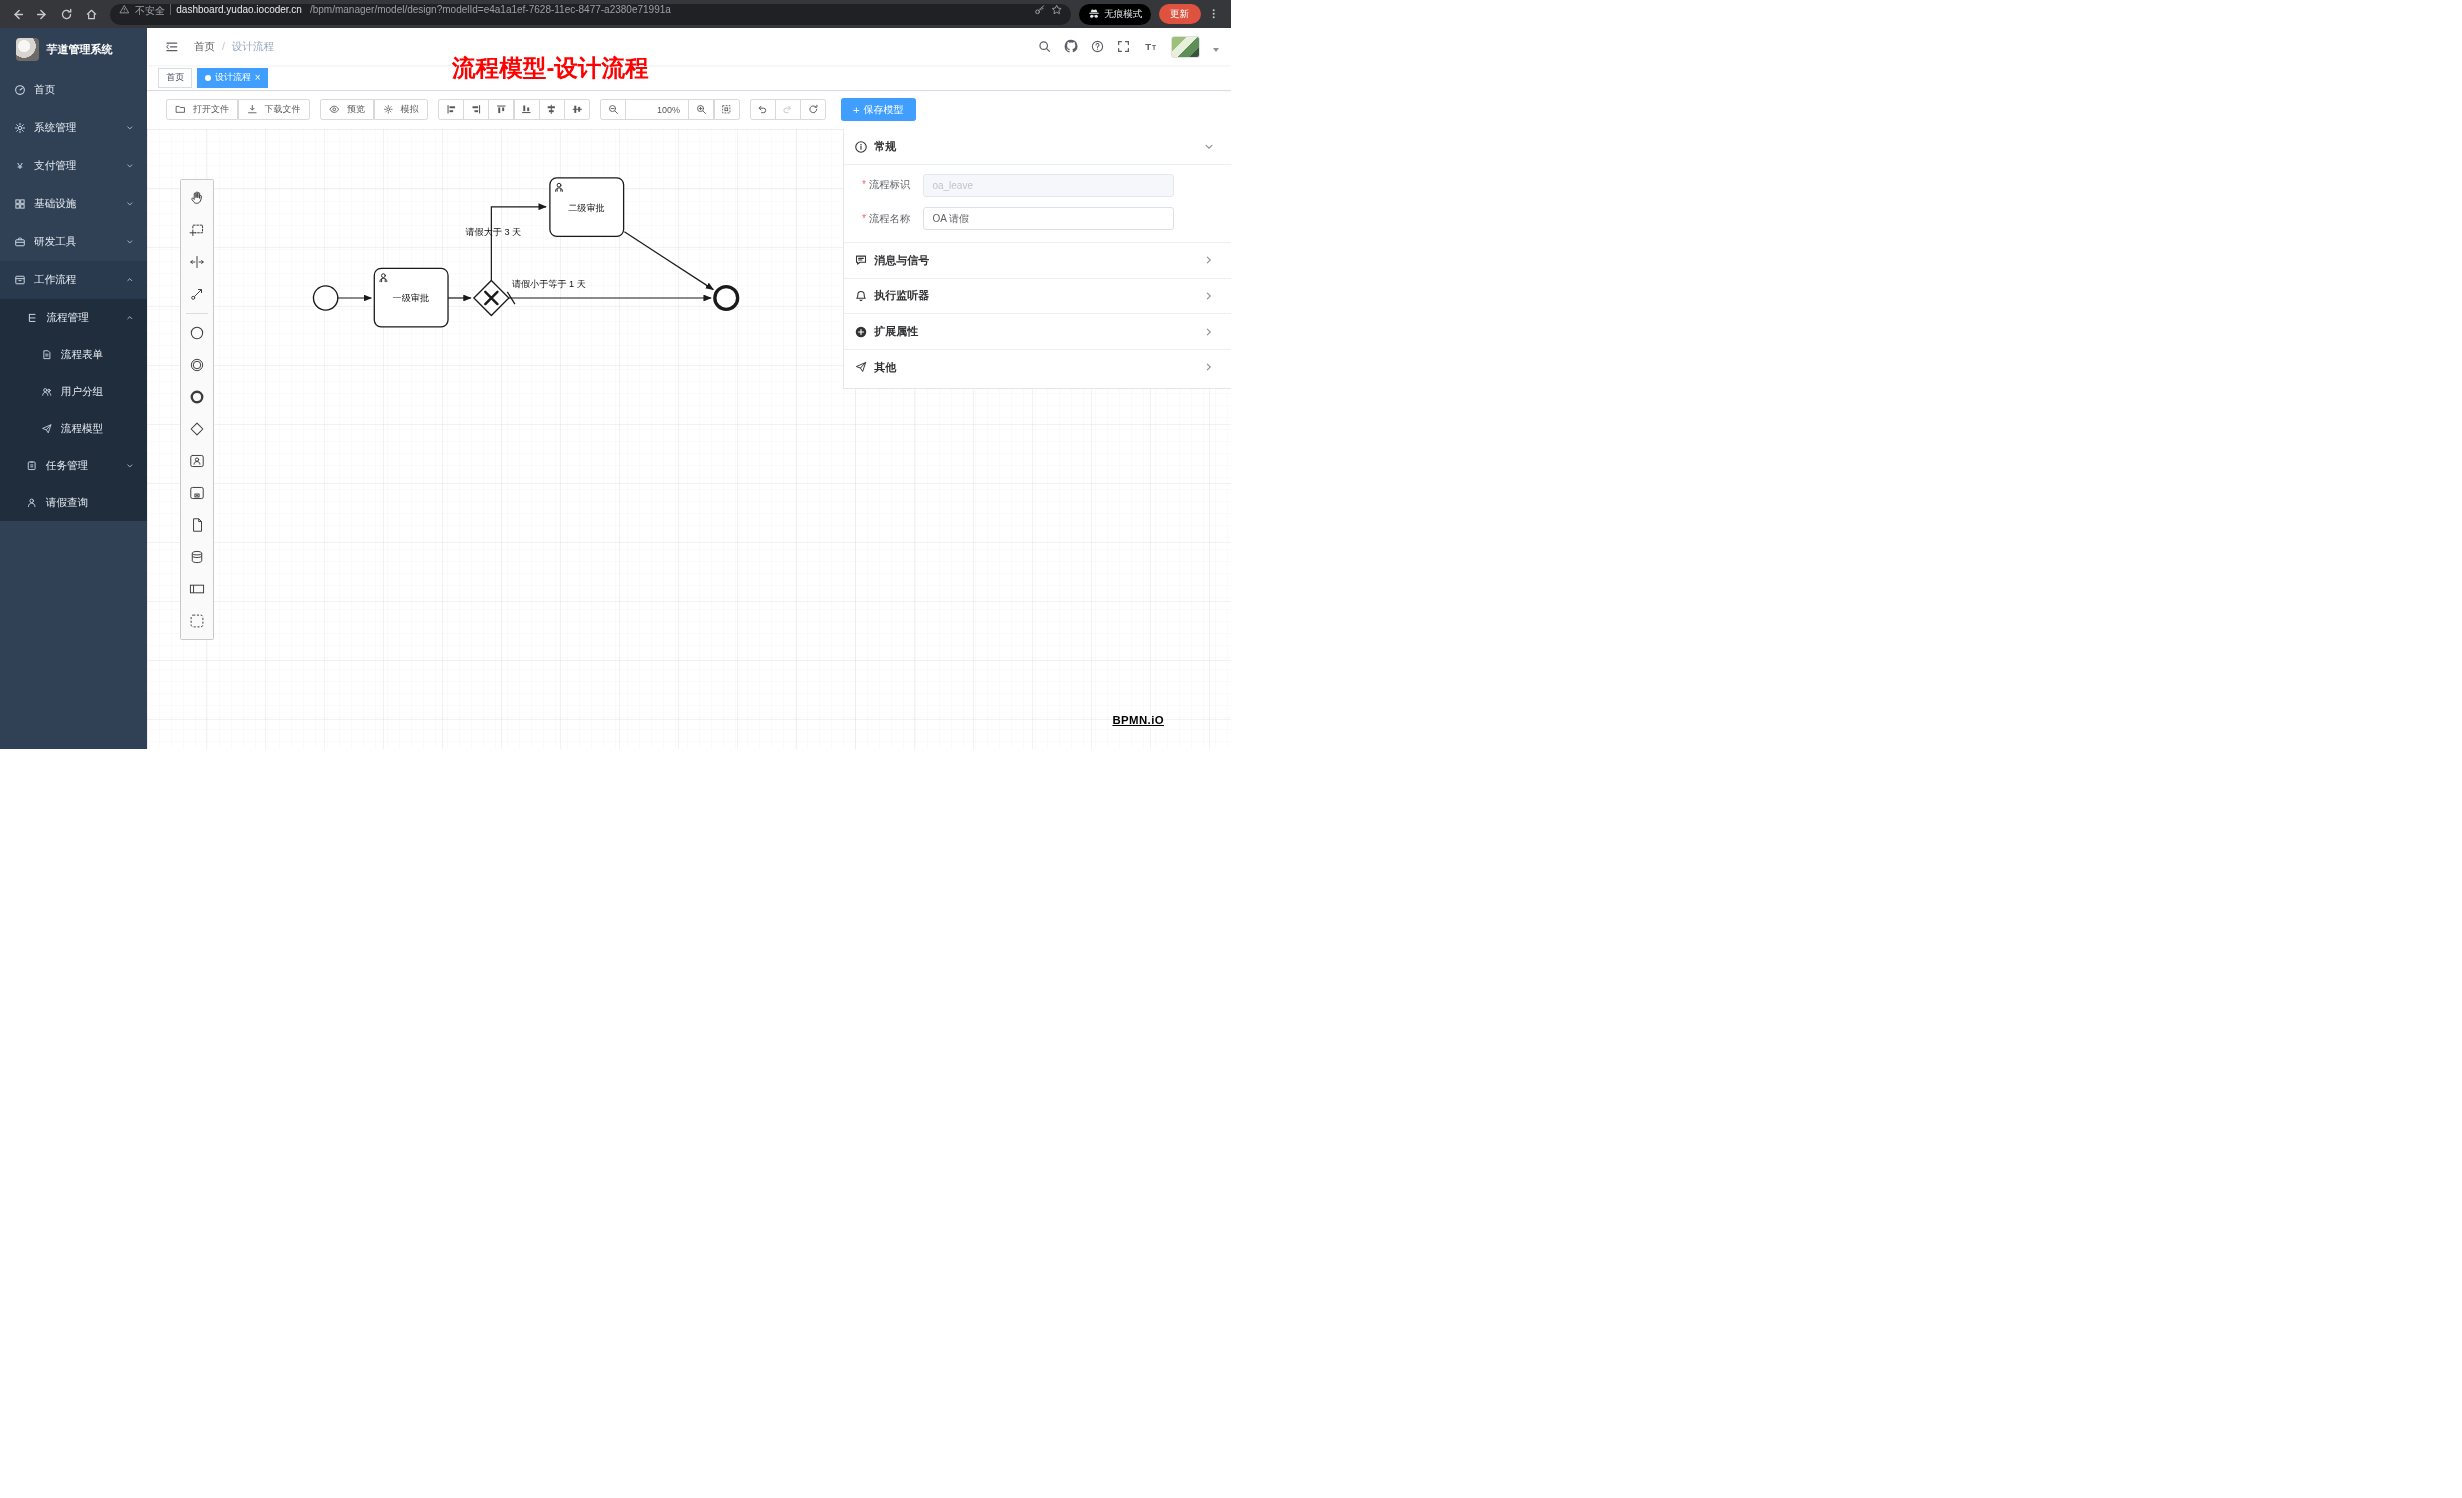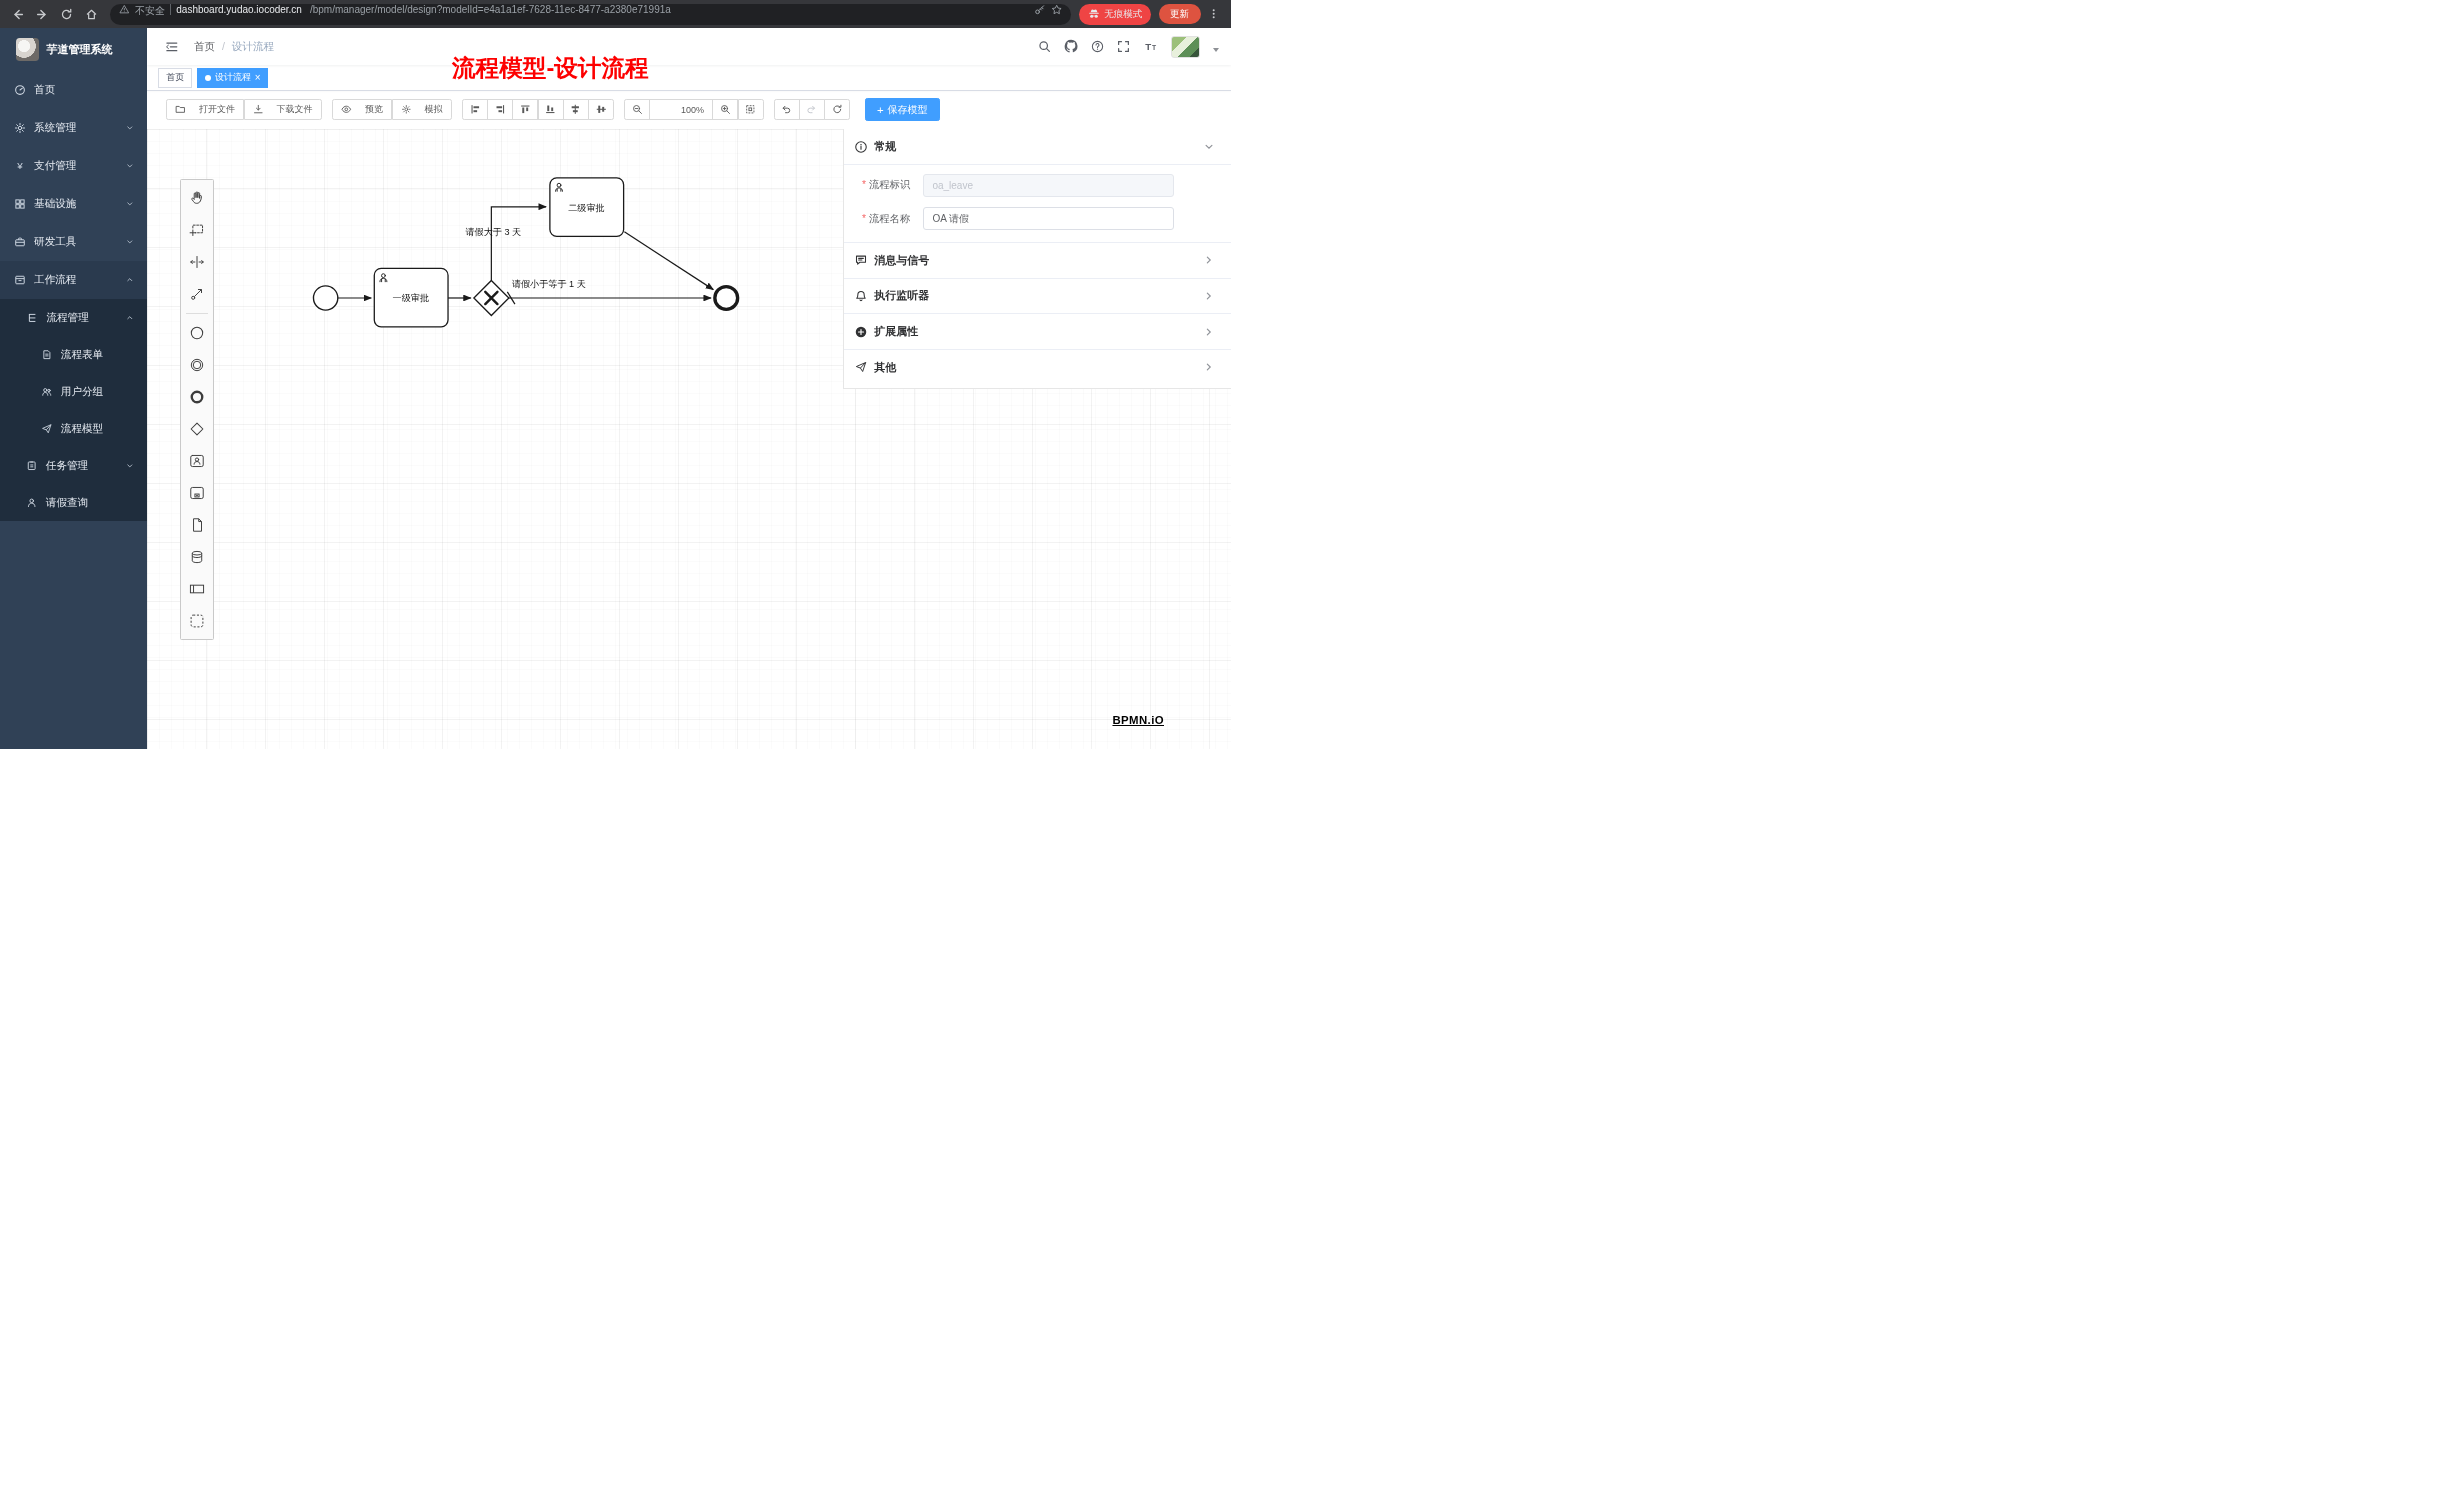--- a/index.html
+++ b/index.html
@@ -10,21 +10,21 @@
   .chrome { position:absolute; left:0; top:0; right:0; height:28px; background:#36373b; display:flex; align-items:center; padding:0 6px; gap:1.5px; }
   .chrome-btn { width:23px; height:23px; display:flex; align-items:center; justify-content:center; color:#c8cacd; border-radius:50%; cursor:pointer; flex:0 0 auto; }
   .omnibox { flex:1; height:21px; margin:0 6px; background:#202124; border-radius:10.6px; display:flex; align-items:flex-start; padding:0 9px; gap:5.3px; color:#9aa0a6; font-size:10px; min-width:0; }
   .ob-icon { display:flex; align-items:center; color:#9aa0a6; flex:0 0 auto; }
   .ob-sec { color:#9aa0a6; flex:0 0 auto; }
   .ob-div { width:0.8px; height:11.4px; background:#5f6368; flex:0 0 auto; }
   .ob-url { white-space:nowrap; overflow:hidden; text-overflow:ellipsis; }
   .ob-domain { color:#e8eaed; }
   .ob-path { color:#9aa0a6;padding-left:8px; }
   .ob-spacer { flex:1; }
-  .incog { height:21px; background:#ef4444; border-radius:10.6px; color:#e8eaed; font-size:9.5px; display:flex; align-items:center; gap:4.6px; padding:0 9px; margin-right:6px; flex:0 0 auto; }
+  .incog { height:21px; background:#000000; border-radius:10.6px; color:#e8eaed; font-size:9.5px; display:flex; align-items:center; gap:4.6px; padding:0 9px; margin-right:6px; flex:0 0 auto; }
   .update-btn { height:20px; background:#de5340; border-radius:10px; color:#fff; font-size:9.5px; display:flex; align-items:center; padding:0 11.4px; cursor:pointer; flex:0 0 auto;text-align:center; }
 
   
   .sidebar { position:absolute; left:0; top:28px; width:147px; bottom:0; background:#304156; color:#e6ebf2; overflow:hidden; }
   .logo-row { height:43px; display:flex; align-items:center; gap:7.6px; padding:0 16px; cursor:pointer; }
   .logo-img { width:23px; height:23px; border-radius:3.8px; background:radial-gradient(circle at 35% 35%, #f6f6f4 0 28%, #d8d4cf 29% 55%, #6d6a67 56% 100%); flex:0 0 auto; }
   .app-title { font-size:11px; font-weight:700; color:#fff; white-space:nowrap; }
   .menu-item { height:38px; display:flex; align-items:center; gap:8.4px; padding:0 13.7px; font-size:10.6px; color:#e6ebf2; cursor:pointer; white-space:nowrap; }
   .menu-item .micon { display:flex; align-items:center; color:#cfd8e3; flex:0 0 auto; }
   .menu-item .chev { margin-left:auto; color:#aeb9c6; display:flex; }
@@ -50,21 +50,21 @@
   .tags { position:absolute; left:147px; top:65px; right:0; height:26px; background:#fff; border-bottom:0.8px solid #d8dce5; box-shadow:0 0.8px 2.3px rgba(0,0,0,.04); display:flex; align-items:center; padding:0 11.4px; gap:5.3px; z-index:4; }
   .tag { height:20px; border:0.8px solid #d8dce5; background:#fff; color:#495060; font-size:9px; display:flex; align-items:center; gap:3.8px; padding:0 6.8px; cursor:pointer; }
   .tag.active { background:#409eff; border-color:#409eff; color:#fff; }
   .tag.active .tag-dot { width:6px; height:6px; border-radius:50%; background:#fff; }
   .tag-close { font-size:10px; line-height:1; cursor:pointer; }
   .tag-close::before { content:"×"; }
 
   
   .toolbar { position:absolute; left:147px; top:90px; right:0; height:39px; background:#fff; display:flex; align-items:center; padding:0 19px; gap:10px; z-index:3; }
   .bgroup { display:flex; }
-  .btn { height:21px; padding:0 8.4px; border:0.8px solid #d9d9d9; background:#fff; color:#595959; font-size:9px; display:flex; align-items:center; gap:13px; cursor:pointer; white-space:nowrap; }
+  .btn { height:21px; padding:0 8.4px; border:0.8px solid #d9d9d9; background:#fff; color:#595959; font-size:9px; display:flex; align-items:center; gap:7px; cursor:pointer; white-space:nowrap; }
   .bgroup .btn + .btn { margin-left:-0.8px; }
   .bgroup .btn:first-child { border-radius:2.3px 0 0 2.3px; }
   .bgroup .btn:last-child { border-radius:0 2.3px 2.3px 0; }
   .bgroup .btn:only-child { border-radius:2.3px; }
   .icon-btn { width:26px; padding:0; justify-content:center; }
   .zoom-display { width:64px; justify-content:center; cursor:default;padding-left:31px; }
   .btn.disabled { color:#c5c8ce; cursor:not-allowed; }
   .save-btn { height:23px; margin-left:4.6px; background:#409eff; border:0.8px solid #409eff; border-radius:2.3px; color:#fff; font-size:10px; display:flex; align-items:center; gap:3.8px; padding:0 11.4px; cursor:pointer; }
   .save-btn .plus::before { content:"+"; font-size:11.4px; }
 

